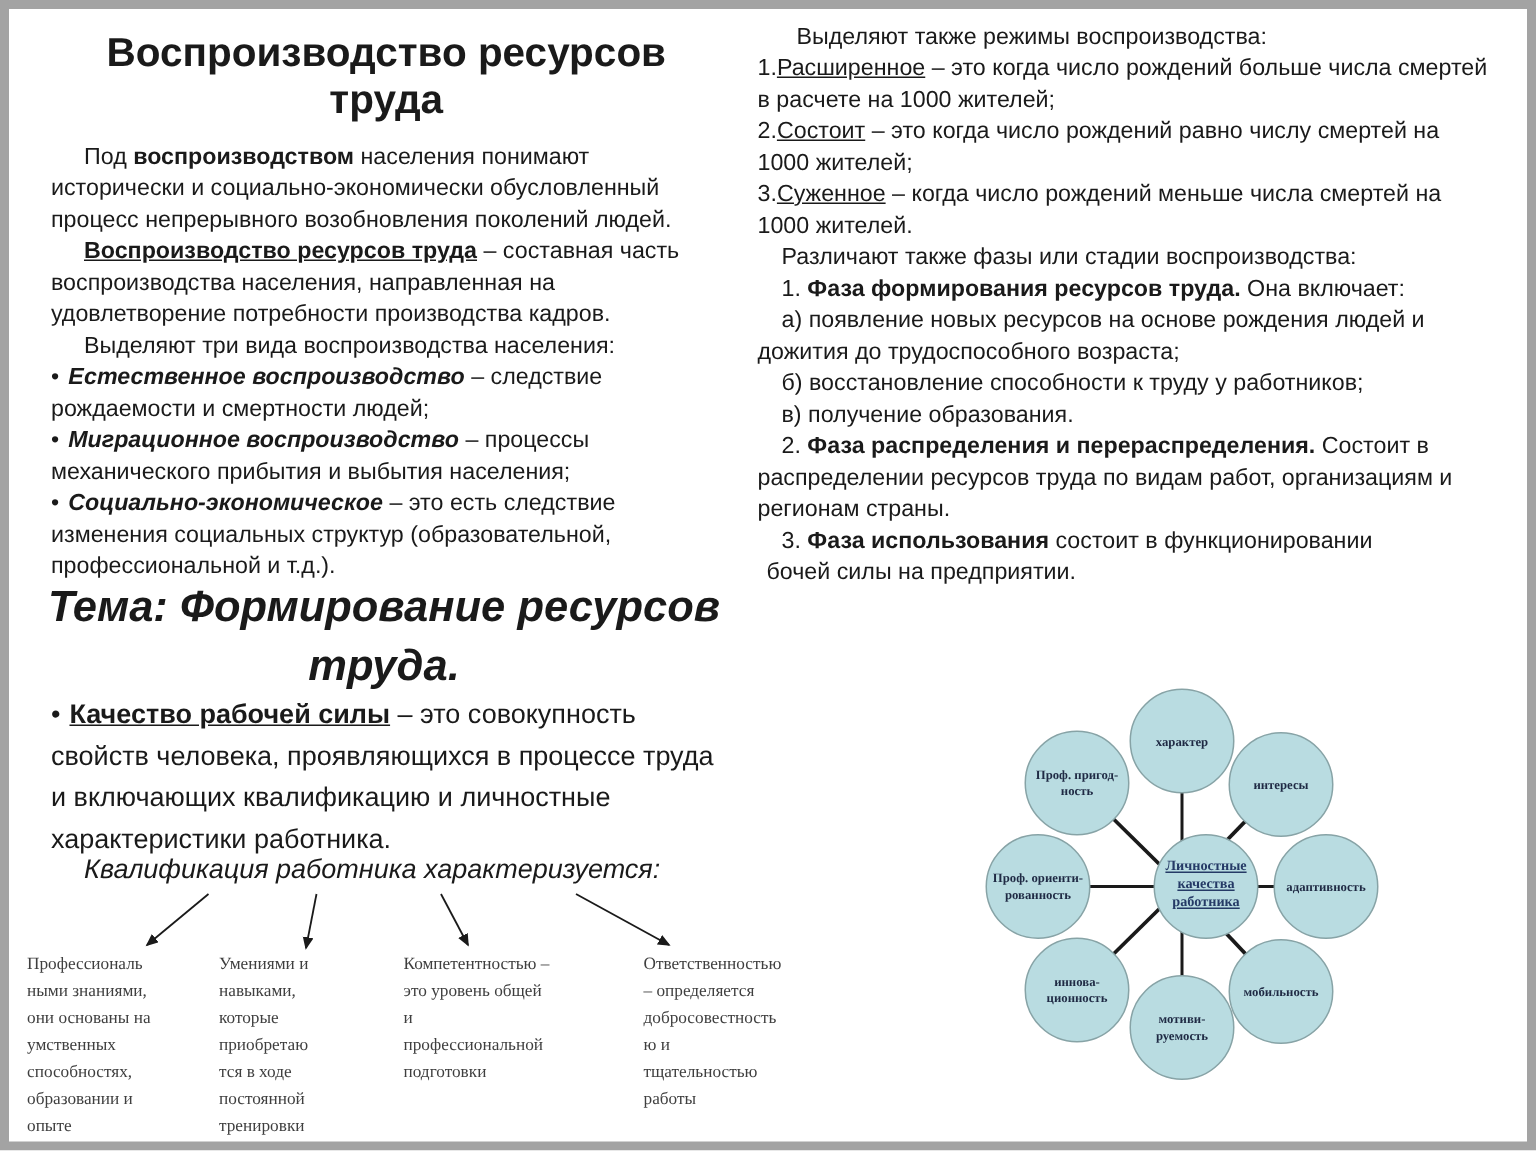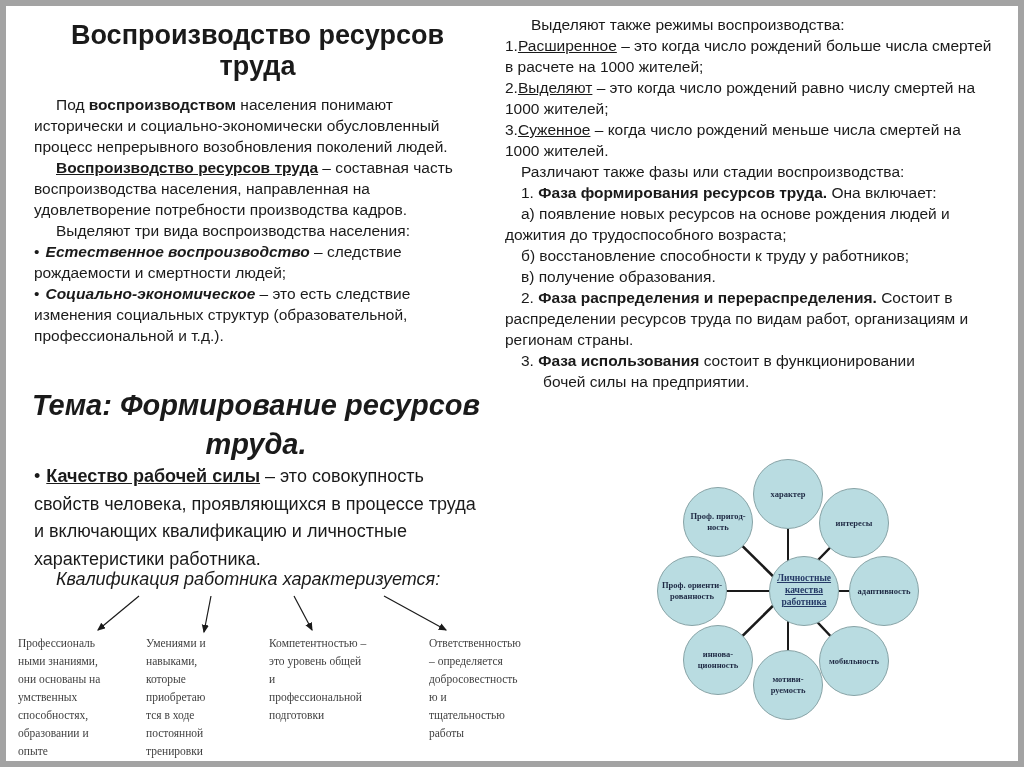--- a/index.html
+++ b/index.html
@@ -30,21 +30,21 @@
   .bcol{position:absolute;top:628px;font-family:"Liberation Serif",serif;
     font-size:11.5px;line-height:18px;color:#3f3f3f;white-space:pre-line;}
   .bcol1{left:12px;width:118px;}
   .bcol2{left:140px;width:108px;}
   .bcol3{left:263px;width:142px;}
   .bcol4{left:410px;width:118px;margin-left:13px;}
   
   .right-col{position:absolute;left:499px;top:8px;width:492px;}
   .ind-r{text-indent:26px;}
   .ind-r2{text-indent:16px;}
-  .cont{text-indent:6px;margin-left:32px;}
+  .cont{text-indent:6px;}
   
   .diagram{position:absolute;left:600px;top:420px;width:424px;height:347px;}
   .spokes{position:absolute;left:0;top:0;}
   .circle{
     position:absolute;width:70px;height:70px;border-radius:50%;
     background:#b9dce1;border:1px solid #87a3a6;box-sizing:border-box;
     display:flex;align-items:center;justify-content:center;text-align:center;
     font-family:"Liberation Serif",serif;font-weight:bold;font-size:8.5px;
     line-height:1.25;color:#1f2a44;white-space:pre-line;
   }
@@ -68,20 +68,21 @@
     <h1 class="title">Воспроизводство ресурсов труда</h1>
 
     <p class="t ind"><span>Под </span><b>воспроизводством</b><span> населения понимают исторически и социально-экономически обусловленный процесс непрерывного возобновления поколений людей.</span></p>
 
     <p class="t ind"><b class="u">Воспроизводство ресурсов труда</b><span> – составная часть воспроизводства населения, направленная на удовлетворение потребности производства кадров.</span></p>
 
     <p class="t ind"><span>Выделяют три вида воспроизводства населения:</span></p>
 
     <p class="t"><span class="blt">•</span><span class="bi">Естественное воспроизводство</span><span> – следствие рождаемости и смертности людей;</span></p>
 
+    <p class="t"><span class="blt">•</span><span class="bi">Миграционное воспроизводство</span><span> – процессы механического прибытия и выбытия населения;</span></p>
 
     <p class="t"><span class="blt">•</span><span class="bi">Социально-экономическое</span><span> – это есть следствие изменения социальных структур (образовательной, профессиональной и т.д.).</span></p>
   </div>
 
   <h2 class="theme">Тема: Формирование ресурсов труда.</h2>
 
   <p class="quality"><span class="blt">•</span><b class="u">Качество рабочей силы</b><span> – это совокупность свойств человека, проявляющихся в процессе труда и включающих квалификацию и личностные характеристики работника.</span></p>
 
   <p class="qual-line">Квалификация работника характеризуется:</p>
 
@@ -121,21 +122,21 @@
 добросовестность
 ю и
 тщательностью
 работы</div>
 
   <div class="right-col">
     <p class="t ind-r">Выделяют также режимы воспроизводства:</p>
 
     <p class="t"><span>1.</span><span class="u">Расширенное</span><span> – это когда число рождений больше числа смертей в расчете на 1000 жителей;</span></p>
 
-    <p class="t"><span>2.</span><span class="u">Выделяют</span><span> – это когда число рождений равно числу смертей на 1000 жителей;</span></p>
+    <p class="t"><span>2.</span><span class="u">Состоит</span><span> – это когда число рождений равно числу смертей на 1000 жителей;</span></p>
 
     <p class="t"><span>3.</span><span class="u">Суженное</span><span> – когда число рождений меньше числа смертей на 1000 жителей.</span></p>
 
     <p class="t ind-r2">Различают также фазы или стадии воспроизводства:</p>
 
     <p class="t ind-r2"><span>1. </span><b>Фаза формирования ресурсов труда.</b><span> Она включает:</span></p>
 
     <p class="t ind-r2">а) появление новых ресурсов на основе рождения людей и дожития до трудоспособного возраста;</p>
     <p class="t ind-r2">б) восстановление способности к труду у работников;</p>
     <p class="t ind-r2">в) получение образования.</p>

